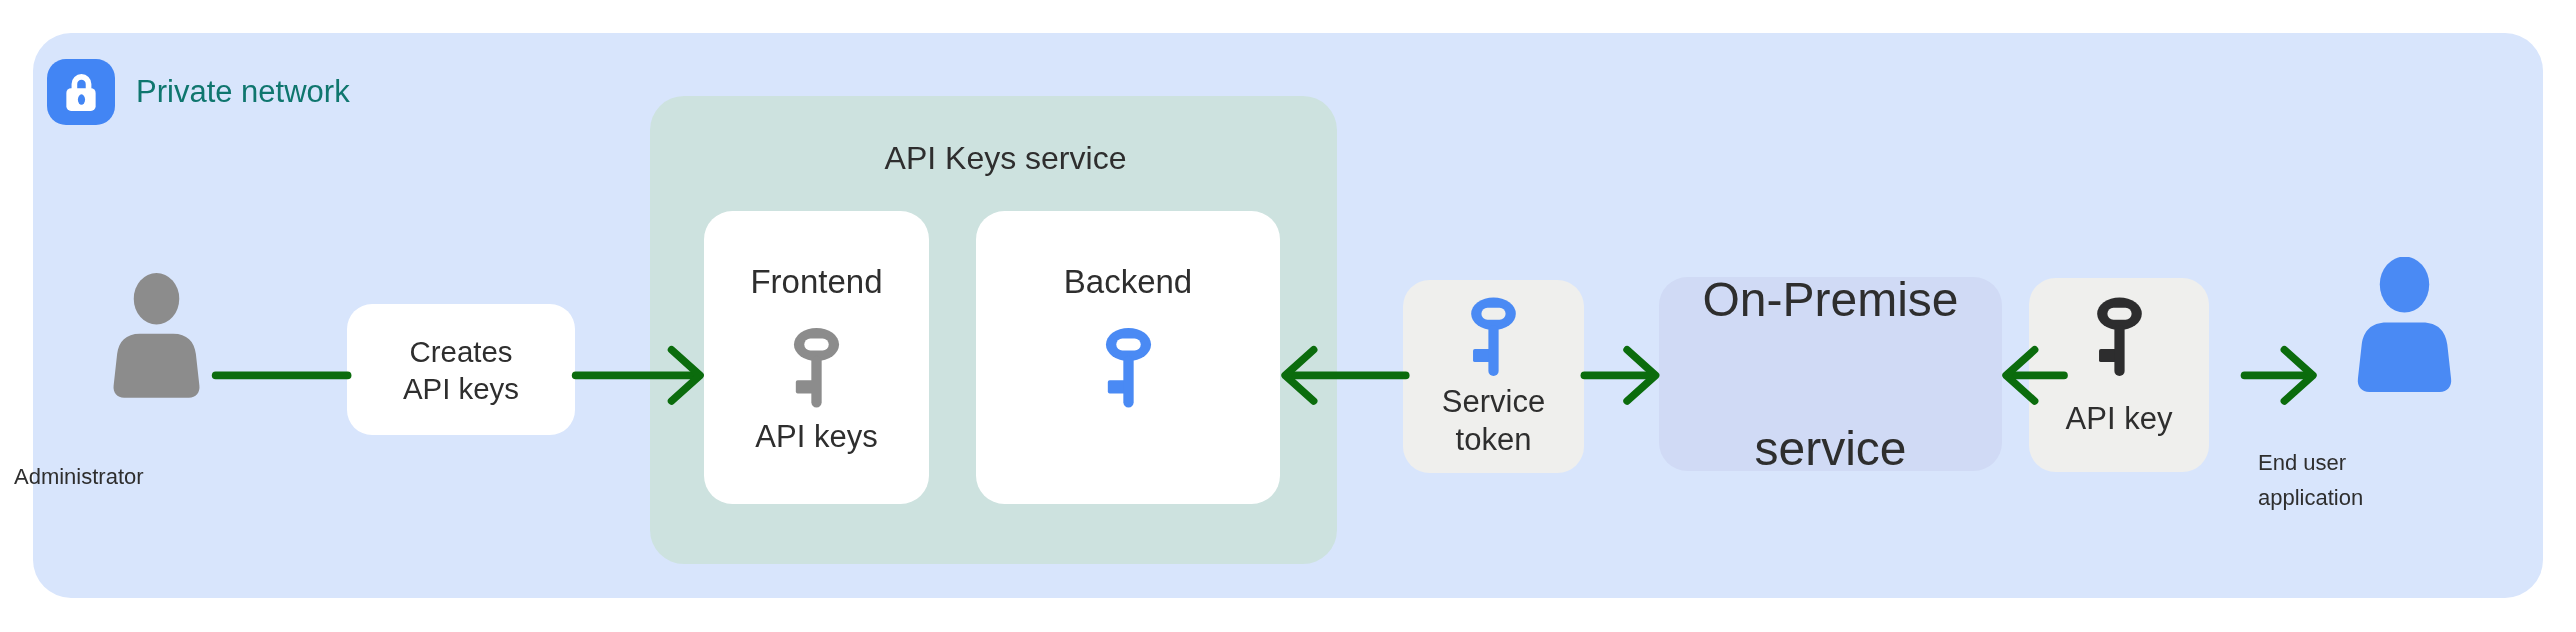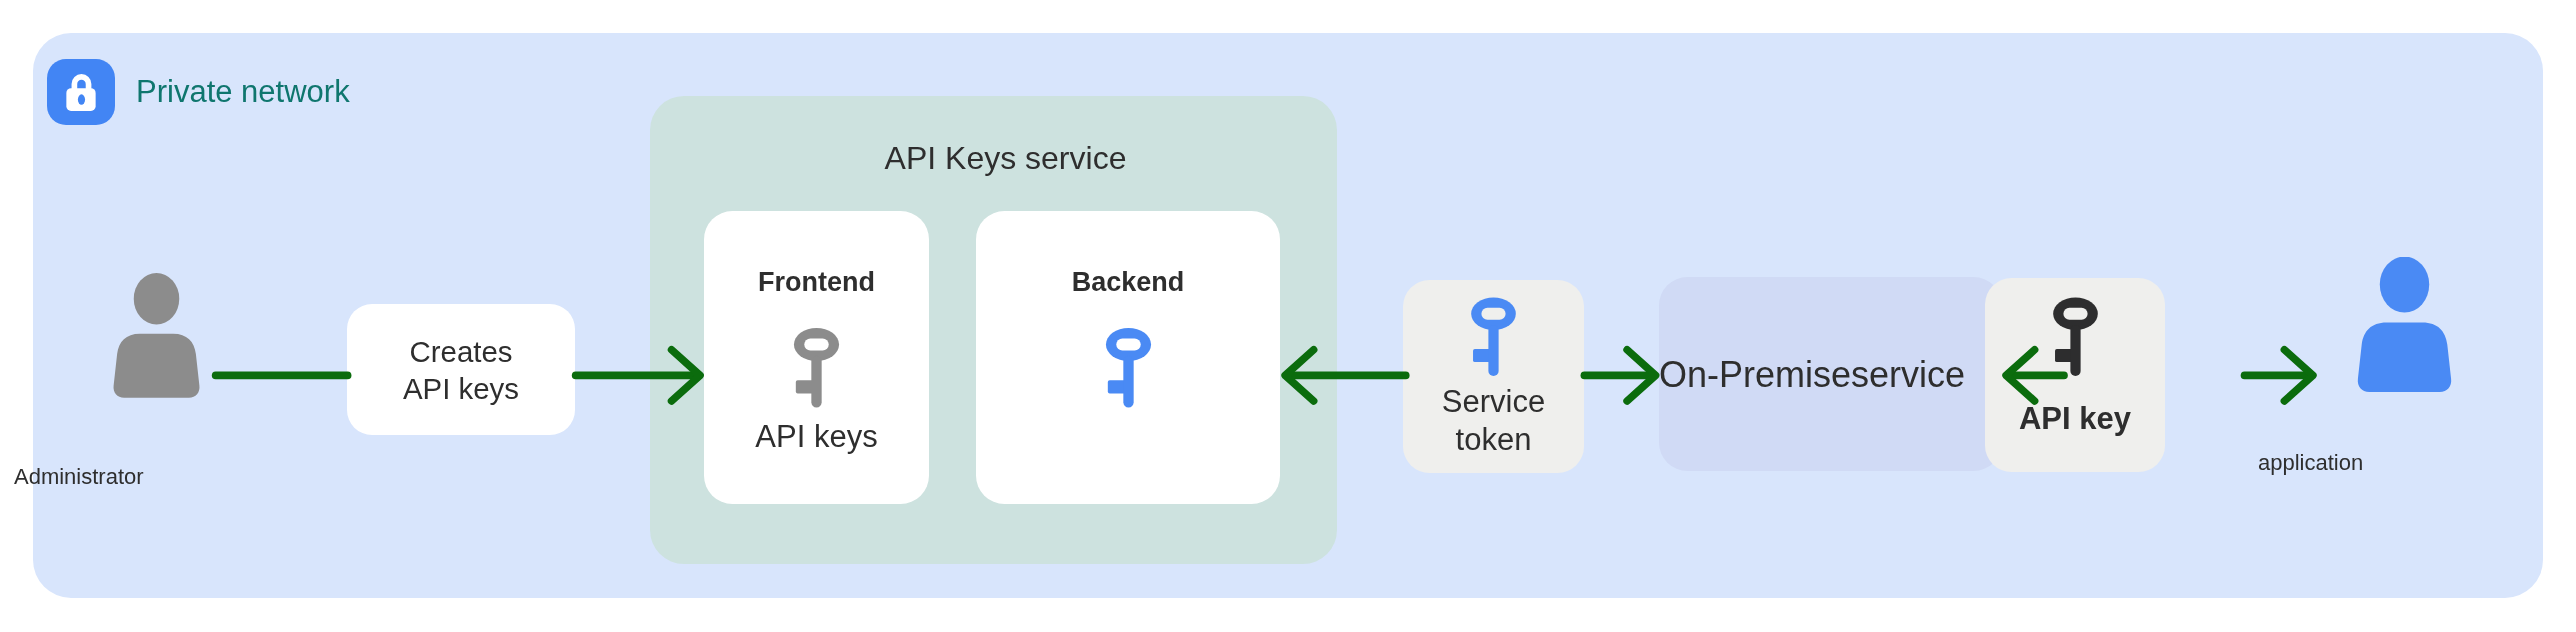--- a/index.html
+++ b/index.html
@@ -42,39 +42,39 @@
   .teal-title{
     position:absolute;left:12px;top:42px;width:100%;text-align:center;
     font-size:32px;line-height:40px;
   }
   .card{
     position:absolute;top:115px;height:293px;background:#ffffff;border-radius:28.5px;
     display:flex;flex-direction:column;align-items:center;padding-top:51px;box-sizing:border-box;
   }
   .card.frontend{left:54px;width:225px;}
   .card.backend{left:326px;width:304px;text-align:center;}
-  .card-title{font-size:27px;line-height:40px;font-weight:700;}
+  .card-title{font-size:33px;line-height:40px;font-weight:400;}
   .card .key{margin-top:25px;}
   .card-sub{margin-top:11.4px;font-size:31px;line-height:34px;}
   
   .gray-box{
     position:absolute;background:#efefed;border-radius:26.6px;
     display:flex;flex-direction:column;align-items:center;box-sizing:border-box;
     text-align:center;font-size:31px;line-height:38px;
   }
   .gray-box.service-token{left:1370px;top:247px;width:181px;height:193px;padding-top:17px;}
   .gray-box.service-token .gb-label{margin-top:5.7px;}
-  .gray-box.api-key{left:1952px;top:245px;width:180px;height:194px;padding-top:19px;font-weight:bold;}
+  .gray-box.api-key{left:1996px;top:245px;width:180px;height:194px;padding-top:19px;}
   .gray-box.api-key .gb-label{margin-top:23px;}
   
   .onprem{
     position:absolute;left:1626px;top:244px;width:343px;height:194px;
     background:#d0daf5;border-radius:28.5px;
-    display:flex;align-items:center;justify-content:flex-start;
-    font-size:36px;line-height:45px;text-align:center;
+    display:flex;flex-direction:column;align-items:center;justify-content:space-between;
+    font-size:48px;line-height:45px;text-align:center;
   }
   .arrows{position:absolute;left:-33px;top:-33px;width:2576px;height:633px;pointer-events:none;}
 </style>
 </head>
 <body>
 
 <div class="panel">
 
   <div class="lock-badge">
     <svg width="34" height="44" viewBox="0 0 36 46">
@@ -147,20 +147,21 @@
       <rect x="12" y="11.5" width="26" height="13" rx="6.5" fill="#efefed"></rect>
     </svg>
     <div class="gb-label">API key</div>
   </div>
 
   <svg class="person euser" width="99" height="135" viewBox="0 0 104 142">
     <ellipse cx="52" cy="29" rx="26" ry="29.5" fill="#4a8af4"></ellipse>
     <path d="M33 69 H71 C87 69 95 78 97 92 L101 128 C102 136 97 142 89 142 H15 C7 142 2 136 3 128 L7 92 C9 78 17 69 33 69 Z" fill="#4a8af4"></path>
   </svg>
   <div class="label euser-label">
+    <div>End user</div>
     <div>application</div>
   </div>
 
   <svg class="arrows" viewBox="0 0 2712 666">
     <g stroke="#0b6c0d" stroke-width="8" fill="none" stroke-linecap="round" stroke-linejoin="round">
       <path d="M227 395 H366"></path>
       <g>
         <path d="M606 395 H735"></path>
           <path d="M707 368 L737 395 L707 422"></path>
       </g>

